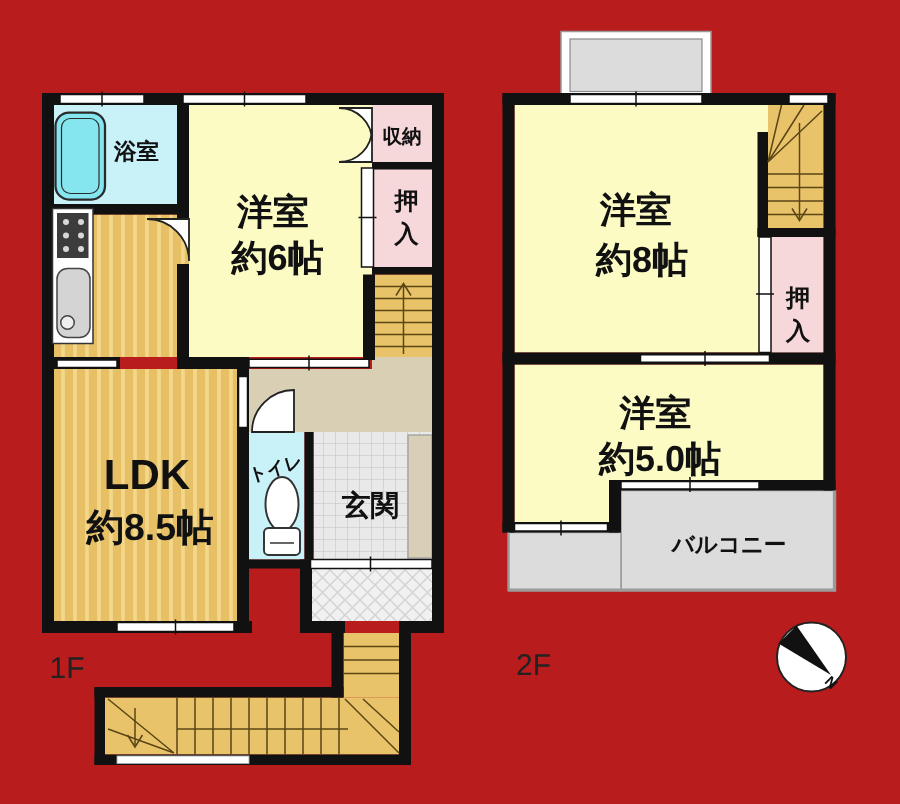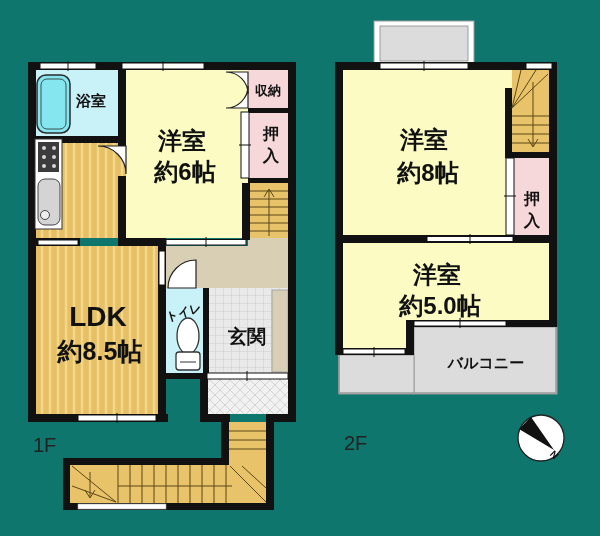--- a/index.html
+++ b/index.html
@@ -1,16 +1,16 @@
 <!DOCTYPE html>
 <html><head>
 <meta charset="utf-8">
 <style>
   html,body{margin:0;padding:0;background:#ffffff;}
-  .page{width:600px;height:536px;position:relative;background:#0f766e;}
+  .page{width:600px;height:536px;position:relative;background:#b91c1c;}
   svg{display:block;}
   .wall{fill:#111111;}
   .yellow{fill:#fbfbc3;}
   .pink{fill:#f6d7da;}
   .cyan{fill:#c9f1f8;}
   .wood{fill:url(#woodPat);}
   .beige{fill:#d8cfb4;}
   .tan{fill:#e9c369;}
   .genkan{fill:url(#genkanPat);}
   .porch{fill:url(#porchPat);}

